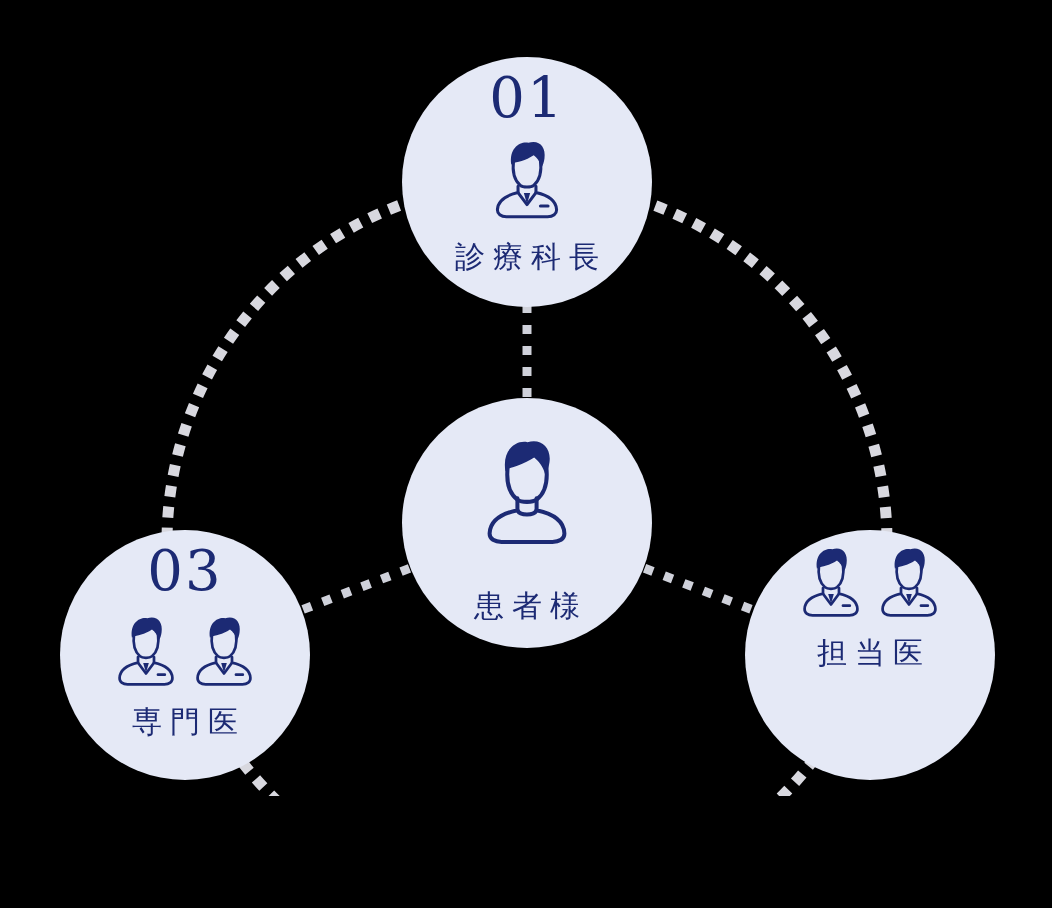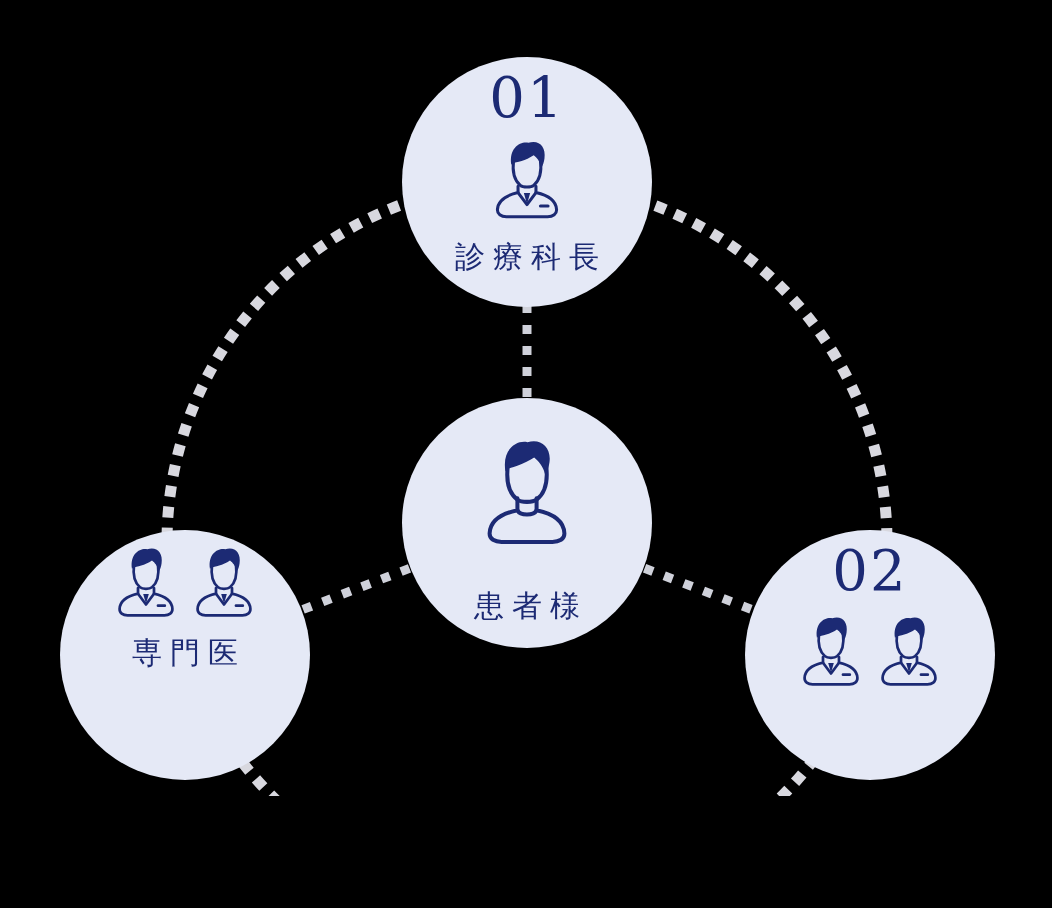--- a/index.html
+++ b/index.html
@@ -89,36 +89,37 @@
   <div class="node node-center">
     <div class="icons">
       <svg class="icon-patient" viewBox="0 0 100 120">
           <use href="#ic-patient"></use>
         </svg>
     </div>
     <div class="label">患者様</div>
   </div>
 
   <div class="node node-left pair">
+    <div class="num">03</div>
     <div class="icons">
       <svg class="icon-doctor-pair" viewBox="0 0 80 96">
           <use href="#ic-doctor"></use>
         </svg>
       <svg class="icon-doctor-pair" viewBox="0 0 80 96">
           <use href="#ic-doctor"></use>
         </svg>
     </div>
     <div class="label">専門医</div>
   </div>
 
   <div class="node node-right pair">
-    <div class="num">02</div>
     <div class="icons">
       <svg class="icon-doctor-pair" viewBox="0 0 80 96">
           <use href="#ic-doctor"></use>
         </svg>
       <svg class="icon-doctor-pair" viewBox="0 0 80 96">
           <use href="#ic-doctor"></use>
         </svg>
     </div>
+    <div class="label">担当医</div>
   </div>
 
 </div>
 
 </body></html>

